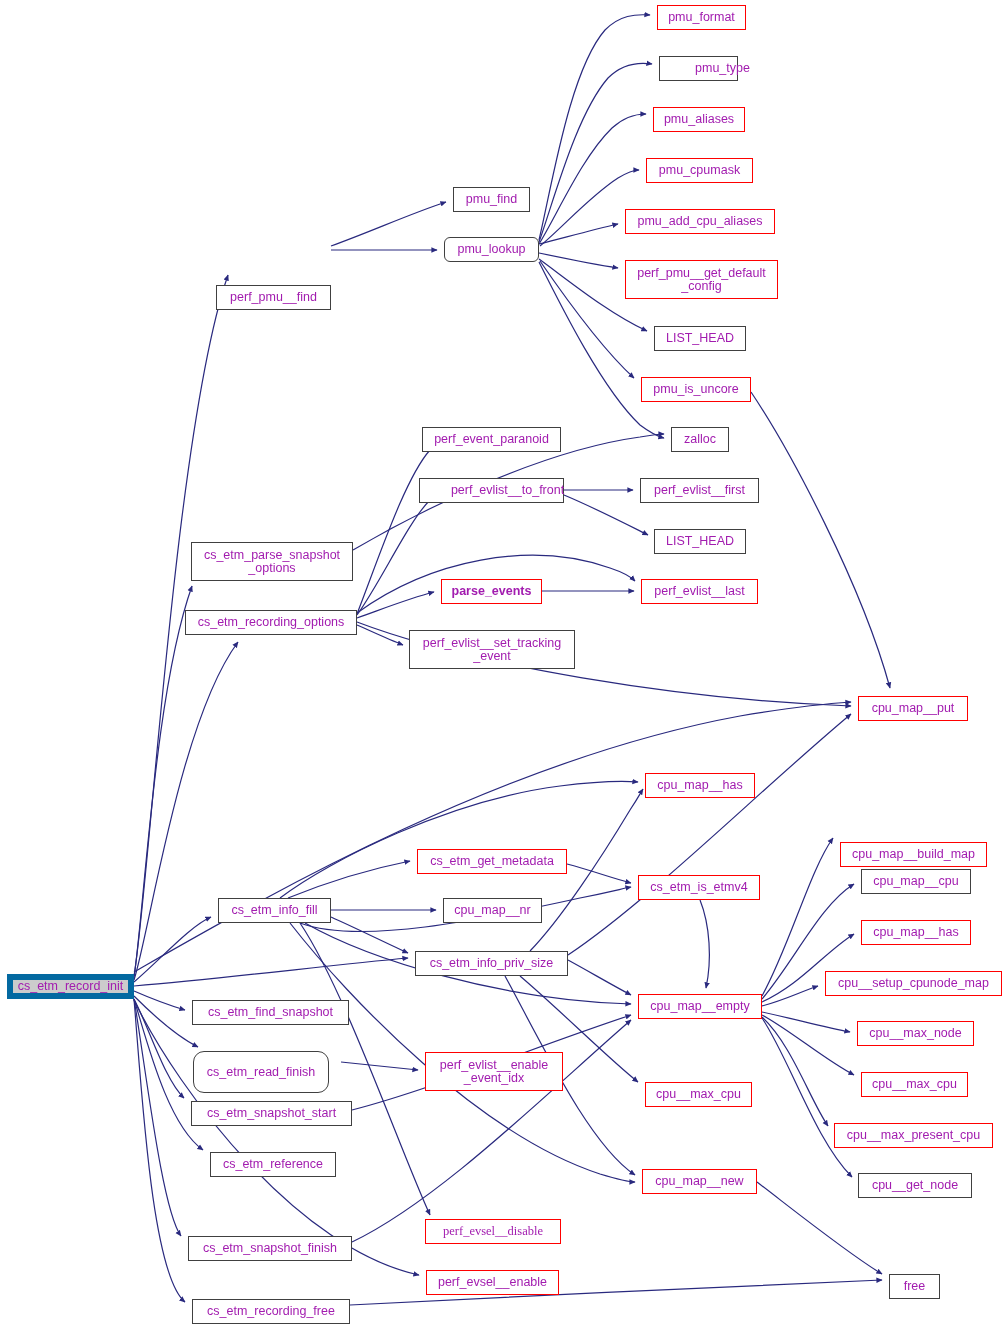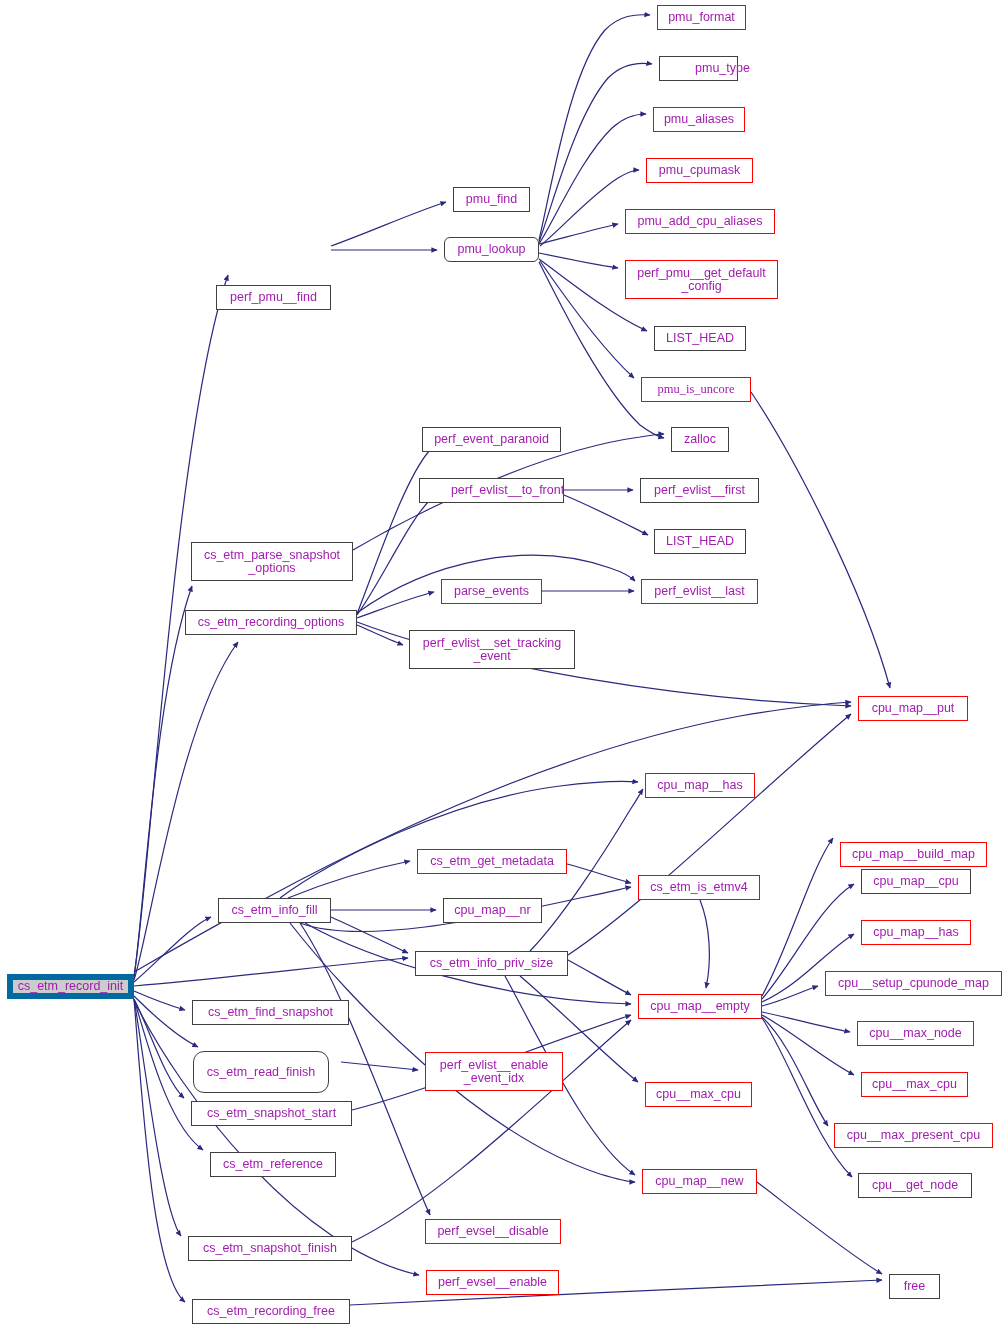--- a/index.html
+++ b/index.html
@@ -129,28 +129,28 @@
       <div class="node" style="left: 453px; top: 187px; width: 77px; height: 25px;">pmu_find</div>
       <div class="node" style="left: 444px; top: 237px; width: 95px; height: 25px; border-radius: 6px;">pmu_lookup</div>
       <div class="node red" style="left: 657px; top: 5px; width: 89px; height: 25px;">pmu_format</div>
       <div class="node" style="left: 659px; top: 56px; width: 79px; height: 25px; padding-left: 48px;">pmu_type</div>
       <div class="node red" style="left: 653px; top: 107px; width: 92px; height: 25px;">pmu_aliases</div>
       <div class="node red" style="left: 646px; top: 158px; width: 107px; height: 25px;">pmu_cpumask</div>
       <div class="node red" style="left: 625px; top: 209px; width: 150px; height: 25px;">pmu_add_cpu_aliases</div>
       <div class="node red" style="left: 625px; top: 260px; width: 153px; height: 39px;">perf_pmu__get_default
 _config</div>
       <div class="node" style="left: 654px; top: 326px; width: 92px; height: 25px;">LIST_HEAD</div>
-      <div class="node red" style="left: 641px; top: 377px; width: 110px; height: 25px; font-family: Liberation Serif, serif;">pmu_is_uncore</div>
+      <div class="node red" style="left: 641px; top: 377px; width: 110px; height: 25px;">pmu_is_uncore</div>
       <div class="node" style="left: 671px; top: 427px; width: 58px; height: 25px;">zalloc</div>
       <div class="node" style="left: 422px; top: 427px; width: 139px; height: 25px;">perf_event_paranoid</div>
       <div class="node" style="left: 419px; top: 478px; width: 145px; height: 25px; padding-left: 32px;">perf_evlist__to_front</div>
       <div class="node" style="left: 640px; top: 478px; width: 119px; height: 25px;">perf_evlist__first</div>
       <div class="node" style="left: 654px; top: 529px; width: 92px; height: 25px;">LIST_HEAD</div>
       <div class="node red" style="left: 641px; top: 579px; width: 117px; height: 25px;">perf_evlist__last</div>
-      <div class="node red" style="left: 441px; top: 579px; width: 101px; height: 25px;">parse_events</div>
+      <div class="node red" style="left: 441px; top: 579px; width: 101px; height: 25px; font-weight: bold;">parse_events</div>
       <div class="node" style="left: 191px; top: 542px; width: 162px; height: 39px;">cs_etm_parse_snapshot
 _options</div>
       <div class="node" style="left: 185px; top: 610px; width: 172px; height: 25px;">cs_etm_recording_options</div>
       <div class="node" style="left: 409px; top: 630px; width: 166px; height: 39px;">perf_evlist__set_tracking
 _event</div>
       <div class="node red" style="left: 858px; top: 696px; width: 110px; height: 25px;">cpu_map__put</div>
       <div class="node red" style="left: 645px; top: 773px; width: 110px; height: 25px;">cpu_map__has</div>
       <div class="node red" style="left: 417px; top: 849px; width: 150px; height: 25px;">cs_etm_get_metadata</div>
       <div class="node red" style="left: 638px; top: 875px; width: 122px; height: 25px;">cs_etm_is_etmv4</div>
       <div class="node" style="left: 218px; top: 898px; width: 113px; height: 25px;">cs_etm_info_fill</div>
@@ -160,21 +160,21 @@
       <div class="node" style="left: 192px; top: 1000px; width: 157px; height: 25px;">cs_etm_find_snapshot</div>
       <div class="node" style="left: 193px; top: 1051px; width: 136px; height: 42px; border-radius: 11px;">cs_etm_read_finish</div>
       <div class="node red" style="left: 425px; top: 1052px; width: 138px; height: 39px;">perf_evlist__enable
 _event_idx</div>
       <div class="node" style="left: 191px; top: 1101px; width: 161px; height: 25px;">cs_etm_snapshot_start</div>
       <div class="node" style="left: 210px; top: 1152px; width: 126px; height: 25px;">cs_etm_reference</div>
       <div class="node" style="left: 188px; top: 1236px; width: 164px; height: 25px;">cs_etm_snapshot_finish</div>
       <div class="node" style="left: 192px; top: 1299px; width: 158px; height: 25px;">cs_etm_recording_free</div>
       <div class="node red" style="left: 645px; top: 1082px; width: 107px; height: 25px;">cpu__max_cpu</div>
       <div class="node red" style="left: 642px; top: 1169px; width: 115px; height: 25px;">cpu_map__new</div>
-      <div class="node red" style="left: 425px; top: 1219px; width: 136px; height: 25px;">perf_evsel__disable</div>
+      <div class="node red" style="left: 425px; top: 1219px; width: 136px; height: 25px; font-family: Liberation Serif, serif;">perf_evsel__disable</div>
       <div class="node red" style="left: 426px; top: 1270px; width: 133px; height: 25px;">perf_evsel__enable</div>
       <div class="node red" style="left: 840px; top: 818px; width: 147px; height: 25px; margin-top: 24px;">cpu_map__build_map</div>
       <div class="node" style="left: 861px; top: 869px; width: 110px; height: 25px;">cpu_map__cpu</div>
       <div class="node red" style="left: 861px; top: 920px; width: 110px; height: 25px;">cpu_map__has</div>
       <div class="node red" style="left: 825px; top: 971px; width: 177px; height: 25px;">cpu__setup_cpunode_map</div>
       <div class="node red" style="left: 857px; top: 1021px; width: 117px; height: 25px;">cpu__max_node</div>
       <div class="node red" style="left: 861px; top: 1072px; width: 107px; height: 25px;">cpu__max_cpu</div>
       <div class="node red" style="left: 834px; top: 1123px; width: 159px; height: 25px;">cpu__max_present_cpu</div>
       <div class="node" style="left: 858px; top: 1173px; width: 114px; height: 25px;">cpu__get_node</div>
       <div class="node" style="left: 889px; top: 1274px; width: 51px; height: 25px;">free</div>

